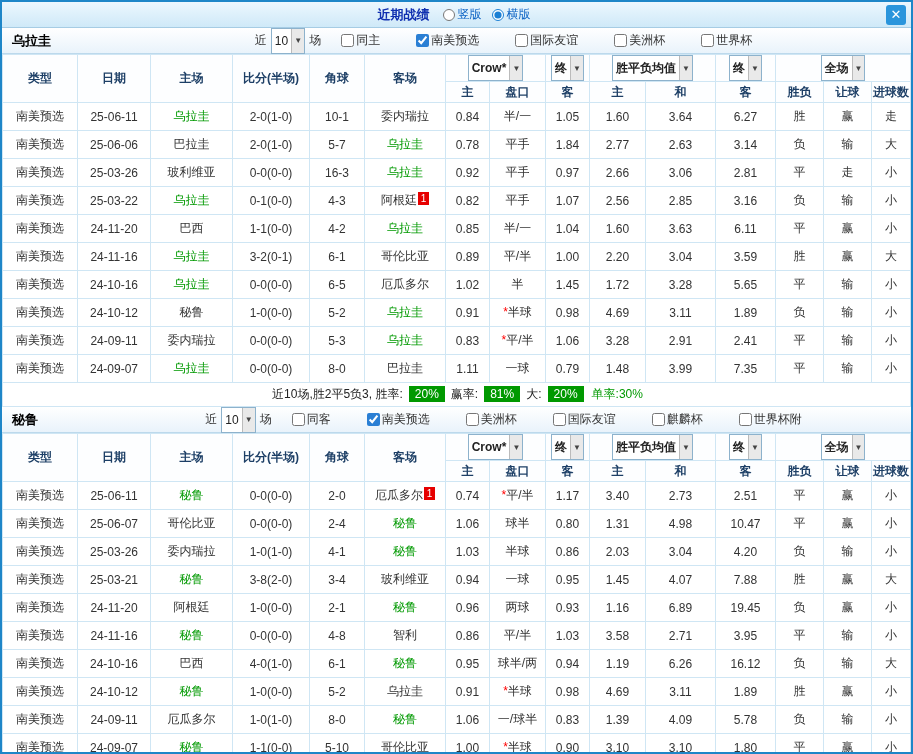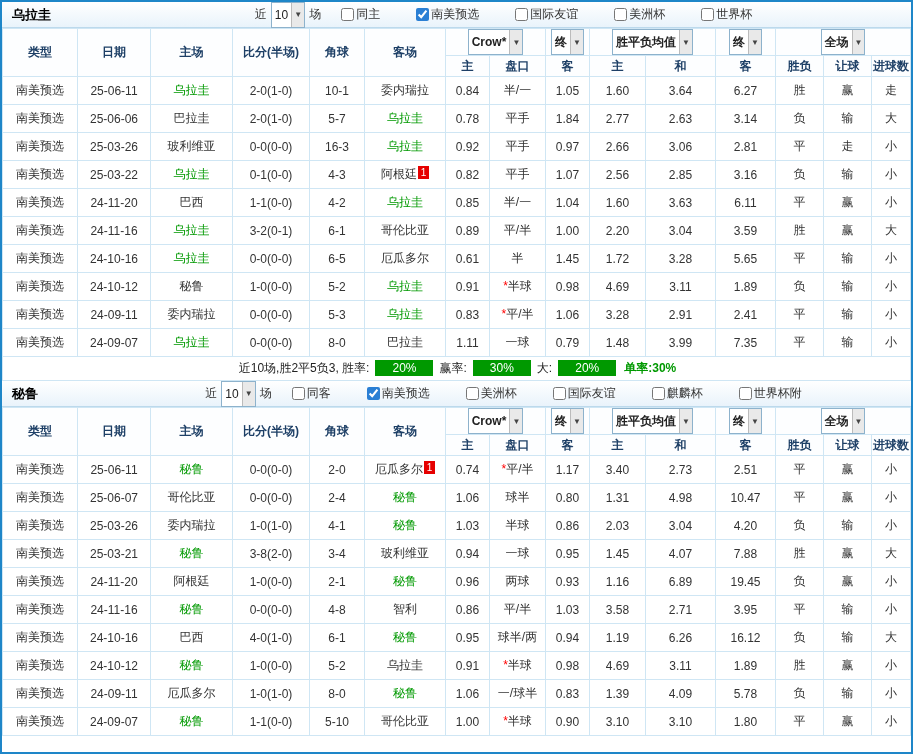--- a/index.html
+++ b/index.html
@@ -29,29 +29,41 @@
   .grid .h2 th { height:21px; }
   .grid tbody td { height:28px; color:#333; background:#fff; }
   .type-cell { background:#ff8103; color:#fff; }
   .team-hl { color:#009900; }
   .score { color:#ff0000; }
   .badge1 { display:inline-block; background:#e60000; color:#fff; font-style:normal; font-size:10px;
             min-width:11px; height:13px; line-height:13px; margin-left:1px; vertical-align:top; }
   .star { color:#ff0000; font-style:normal; }
   .res-red { color:#ff0000; } .res-green { color:#009900; } .res-blue { color:#0000ee; }
   tfoot td { height:24px; color:#222; background:#fff; }
-  .badge { background:#009900; color:#fff; padding:1px 17px; margin:0 4px; }
-  .sum-green { color:#009900; margin-left:4px;font-weight:bold; }
+  .badge { background:#009900; color:#fff; padding:1px 6px; margin:0 4px; }
+  .sum-green { color:#009900; margin-left:4px; }
   .sum-plain { margin:0 2px; }
 </style>
 </head>
 <body>
 
 <div class="window">
 
+  <div class="topbar">
+    <span class="title">近期战绩</span>
+    <label class="radio-opt">
+      <input type="radio" name="view" style="">
+      <span>竖版</span>
+    </label>
+    <label class="radio-opt">
+      <input type="radio" name="view" checked="" style="">
+      <span>横版</span>
+    </label>
+    <div class="close-btn">✕</div>
+  </div>
 
   <div class="section">
     <div class="section-header">
       <span class="team-name">乌拉圭</span>
       <div class="filters" id="filters-0">
           <span>近</span>
           <span class="sel">
             <span>10</span>
             <span class="arr">▼</span>
           </span>
@@ -250,21 +262,21 @@
             <td class="res-red">赢</td>
             <td class="res-red">大</td>
           </tr>
           <tr>
             <td class="type-cell">南美预选</td>
             <td>24-10-16</td>
             <td><span class="team-hl">乌拉圭</span></td>
             <td class="score">0-0(0-0)</td>
             <td>6-5</td>
             <td><span class="">厄瓜多尔</span></td>
-            <td>0.61</td>
+            <td>1.02</td>
             <td>半</td>
             <td>1.45</td>
             <td>1.72</td>
             <td>3.28</td>
             <td>5.65</td>
             <td class="res-blue">平</td>
             <td class="res-green">输</td>
             <td class="res-green">小</td>
           </tr>
           <tr>
@@ -314,21 +326,21 @@
             <td>1.48</td>
             <td>3.99</td>
             <td>7.35</td>
             <td class="res-blue">平</td>
             <td class="res-green">输</td>
             <td class="res-green">小</td>
           </tr>
         </tbody>
       <tfoot>
         <tr>
-            <td colspan="15" id="summary-0"><span class="sum-plain">近10场,胜2平5负3, 胜率:</span><span class="badge">20%</span><span class="sum-plain">赢率:</span><span class="badge">30%</span><span class="sum-plain">大:</span><span class="badge">20%</span><span class="sum-green">单率:30%</span></td>
+            <td colspan="15" id="summary-0"><span class="sum-plain">近10场,胜2平5负3, 胜率:</span><span class="badge">20%</span><span class="sum-plain">赢率:</span><span class="badge">81%</span><span class="sum-plain">大:</span><span class="badge">20%</span><span class="sum-green">单率:30%</span></td>
           </tr>
       </tfoot>
     </table>
   </div>
 
   <div class="section">
     <div class="section-header">
       <span class="team-name">秘鲁</span>
       <div class="filters" id="filters-1">
           <span>近</span>

